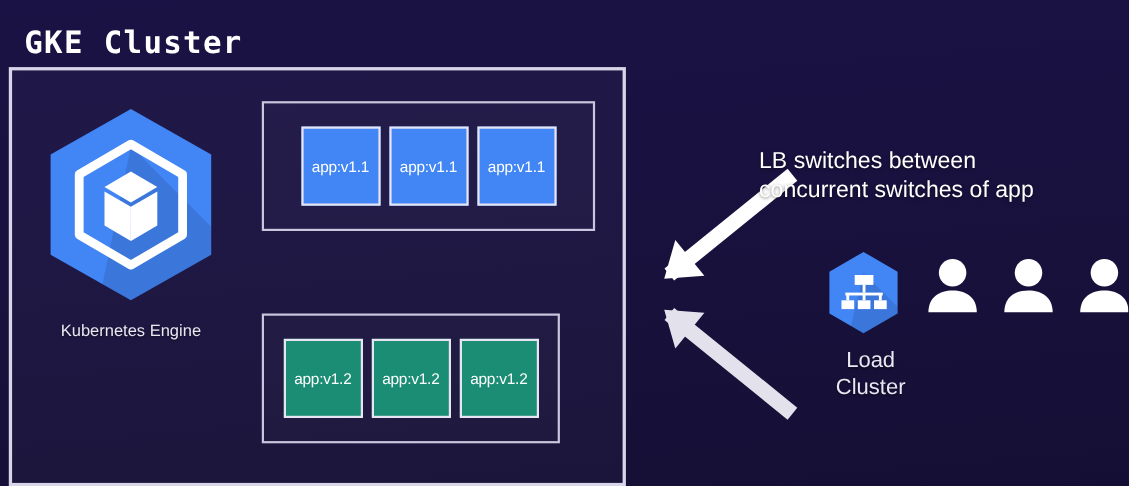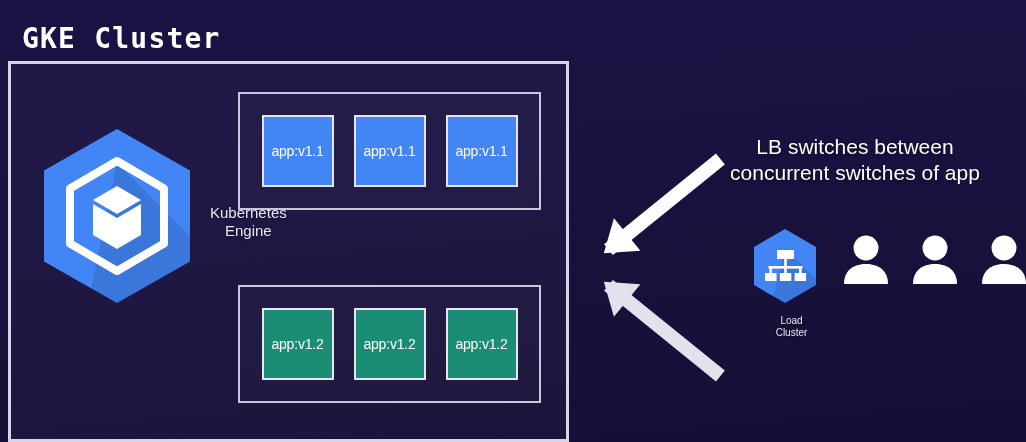--- a/index.html
+++ b/index.html
@@ -44,50 +44,50 @@
   }
 
   
   #gke-node {
     position: absolute;
     left: 24px;
     top: 93px;
     width: 190px;
     height: 250px;
     display: flex;
-    flex-direction: row;
+    flex-direction: column;
     align-items: center;
   }
   .hex-wrap { position: relative; }
   .hex-label {
     color: #e9e8f2;
     font-size: 15px;
     text-align: center;
     line-height: 1.22;
     text-shadow: 0 1px 2px rgba(0,0,0,.45);
   }
   #gke-label { margin-top: 8px; }
 
   
   .pods-container {
     position: absolute;
     border: 2px solid #c9c6de;
     background: rgba(255,255,255,0.018);
   }
   #pods-v11 { left: 238px; top: 92px;  width: 303px; height: 118px; }
-  #pods-v12 { left: 238px; top: 285px; width: 303px; height: 118px; }
+  #pods-v12 { left: 238px; top: 285px; width: 271px; height: 118px; }
 
   .pod-row {
     position: absolute;
     left: 0; top: 0;
     width: 100%; height: 100%;
     display: flex;
     align-items: center;
     justify-content: center;
-    gap: 20px;
+    gap: 8px;
   }
 
   .pod {
     width: 72px;
     height: 72px;
     border: 2px solid #e7e5f2;
     display: flex;
     align-items: center;
     justify-content: center;
     color: #ffffff;
@@ -116,38 +116,38 @@
   }
   #arrow-up   { left: 586px; top: 148px; }
   #arrow-down { left: 586px; top: 277px; }
 
   
   #lb-annotation {
     position: absolute;
     left: 690px;
     top: 134px;
     width: 330px;
-    text-align: center;
+    text-align: left;
     color: #ffffff;
     font-size: 21px;
     line-height: 1.22;
     text-shadow: 0 1px 3px rgba(0,0,0,.5);
   }
 
   
   #lb-node {
     position: absolute;
     left: 733px;
     top: 226px;
     width: 104px;
     display: flex;
     flex-direction: column;
     align-items: center;
   }
-  #lb-label { margin-top: 5px; font-size: 10px; margin-left: 13px; }
+  #lb-label { margin-top: 5px; font-size: 20px; margin-left: 13px; }
 
   
   #users {
     position: absolute;
     left: 840px;
     top: 232px;
     display: flex;
     gap: 17px;
   }
   .user-icon { width: 52px; height: 52px; }

